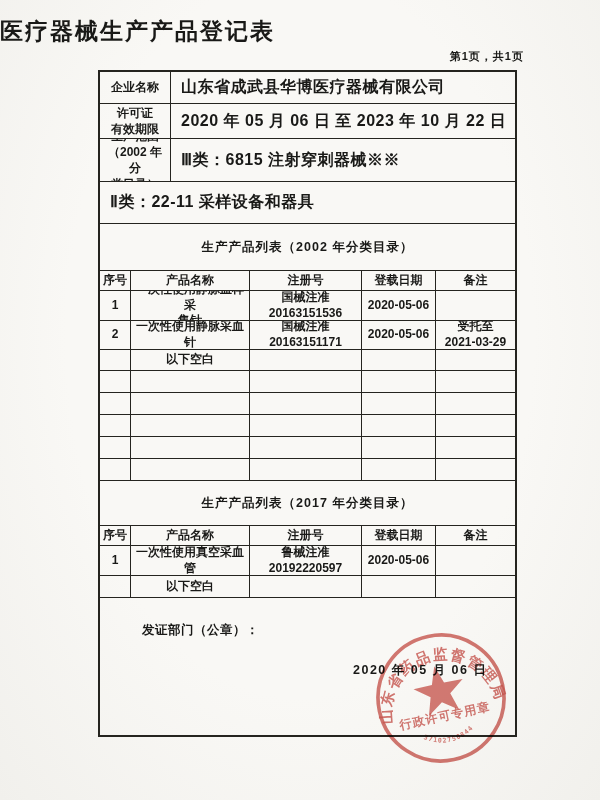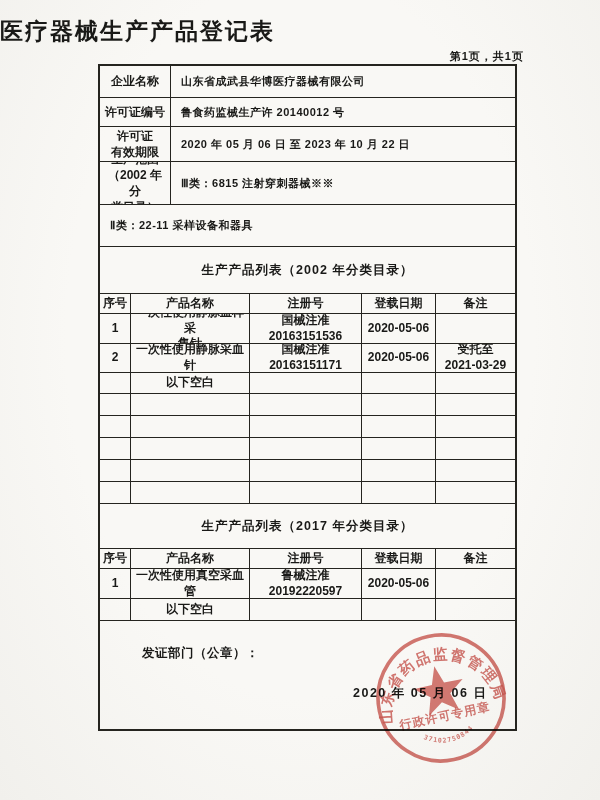--- a/index.html
+++ b/index.html
@@ -13,35 +13,35 @@
   }
   .doc-title{
     position:absolute;top:16px;left:0;width:100%;text-align:left;
     font-size:23px;font-weight:700;letter-spacing:2px;
   }
   .page-info{
     position:absolute;top:49px;left:0;width:518px;text-align:right;
     font-size:11px;font-weight:700;letter-spacing:1px;padding-left:6px;
   }
   .form{
-    position:absolute;left:98px;top:64px;width:419px;height:667px;
+    position:absolute;left:98px;top:70px;width:419px;height:667px;
     border:2px solid #25241f;box-sizing:border-box;font-weight:700;
     background:transparent;
   }
   .row{display:flex;border-bottom:1.4px solid #25241f;box-sizing:border-box;align-items:stretch;}
   .row.no-border{border-bottom:none;text-align:center;}
   .cell{
     border-right:1.4px solid #25241f;box-sizing:border-box;
     display:flex;align-items:center;justify-content:center;
     text-align:center;white-space:pre-line;line-height:1.3;
     overflow:hidden;padding:1px 2px;
   }
   .cell:last-child{border-right:none;}
   .info-label{flex:0 0 71px;font-size:12px;line-height:1.35;}
-  .info-value{flex:1;justify-content:flex-start;text-align:left;padding-left:10px;font-size:11px;letter-spacing:0.5px;}
+  .info-value{flex:1;justify-content:flex-start;text-align:left;padding-left:10px;font-size:16px;letter-spacing:0.5px;}
   .section-row{display:flex;align-items:center;justify-content:center;border-bottom:1.4px solid #25241f;box-sizing:border-box;font-size:12.5px;letter-spacing:1px;}
   .col-idx{flex:0 0 31px;}
   .col-name{flex:0 0 119px;}
   .col-reg{flex:0 0 112px;}
   .col-date{flex:0 0 74px;}
   .col-remark{flex:1;}
   .th{font-size:12px;}
   .td{font-size:12px;}
   .footer-cell{position:relative;height:108px;box-sizing:border-box;}
   .issuer{position:absolute;left:42px;top:24px;font-size:12.5px;letter-spacing:0.5px;}
@@ -58,24 +58,20 @@
 <div class="paper">
 
   <div class="doc-title">医疗器械生产产品登记表</div>
   <div class="page-info">第1页，共1页</div>
 
   <div class="form">
     <div id="info-rows">
         <div class="row" style="height: 32px;">
           <div class="cell info-label">企业名称</div>
           <div class="cell info-value">山东省成武县华博医疗器械有限公司</div>
-        </div>
-        <div class="row" style="height: 29px;">
-          <div class="cell info-label">许可证编号</div>
-          <div class="cell info-value">鲁食药监械生产许 20140012 号</div>
         </div>
         <div class="row" style="height: 35px;">
           <div class="cell info-label">许可证
 有效期限</div>
           <div class="cell info-value">2020 年 05 月 06 日  至 2023 年 10 月 22 日</div>
         </div>
         <div class="row" style="height: 43px;">
           <div class="cell info-label">生产范围
 （2002 年分
 类目录）</div>

